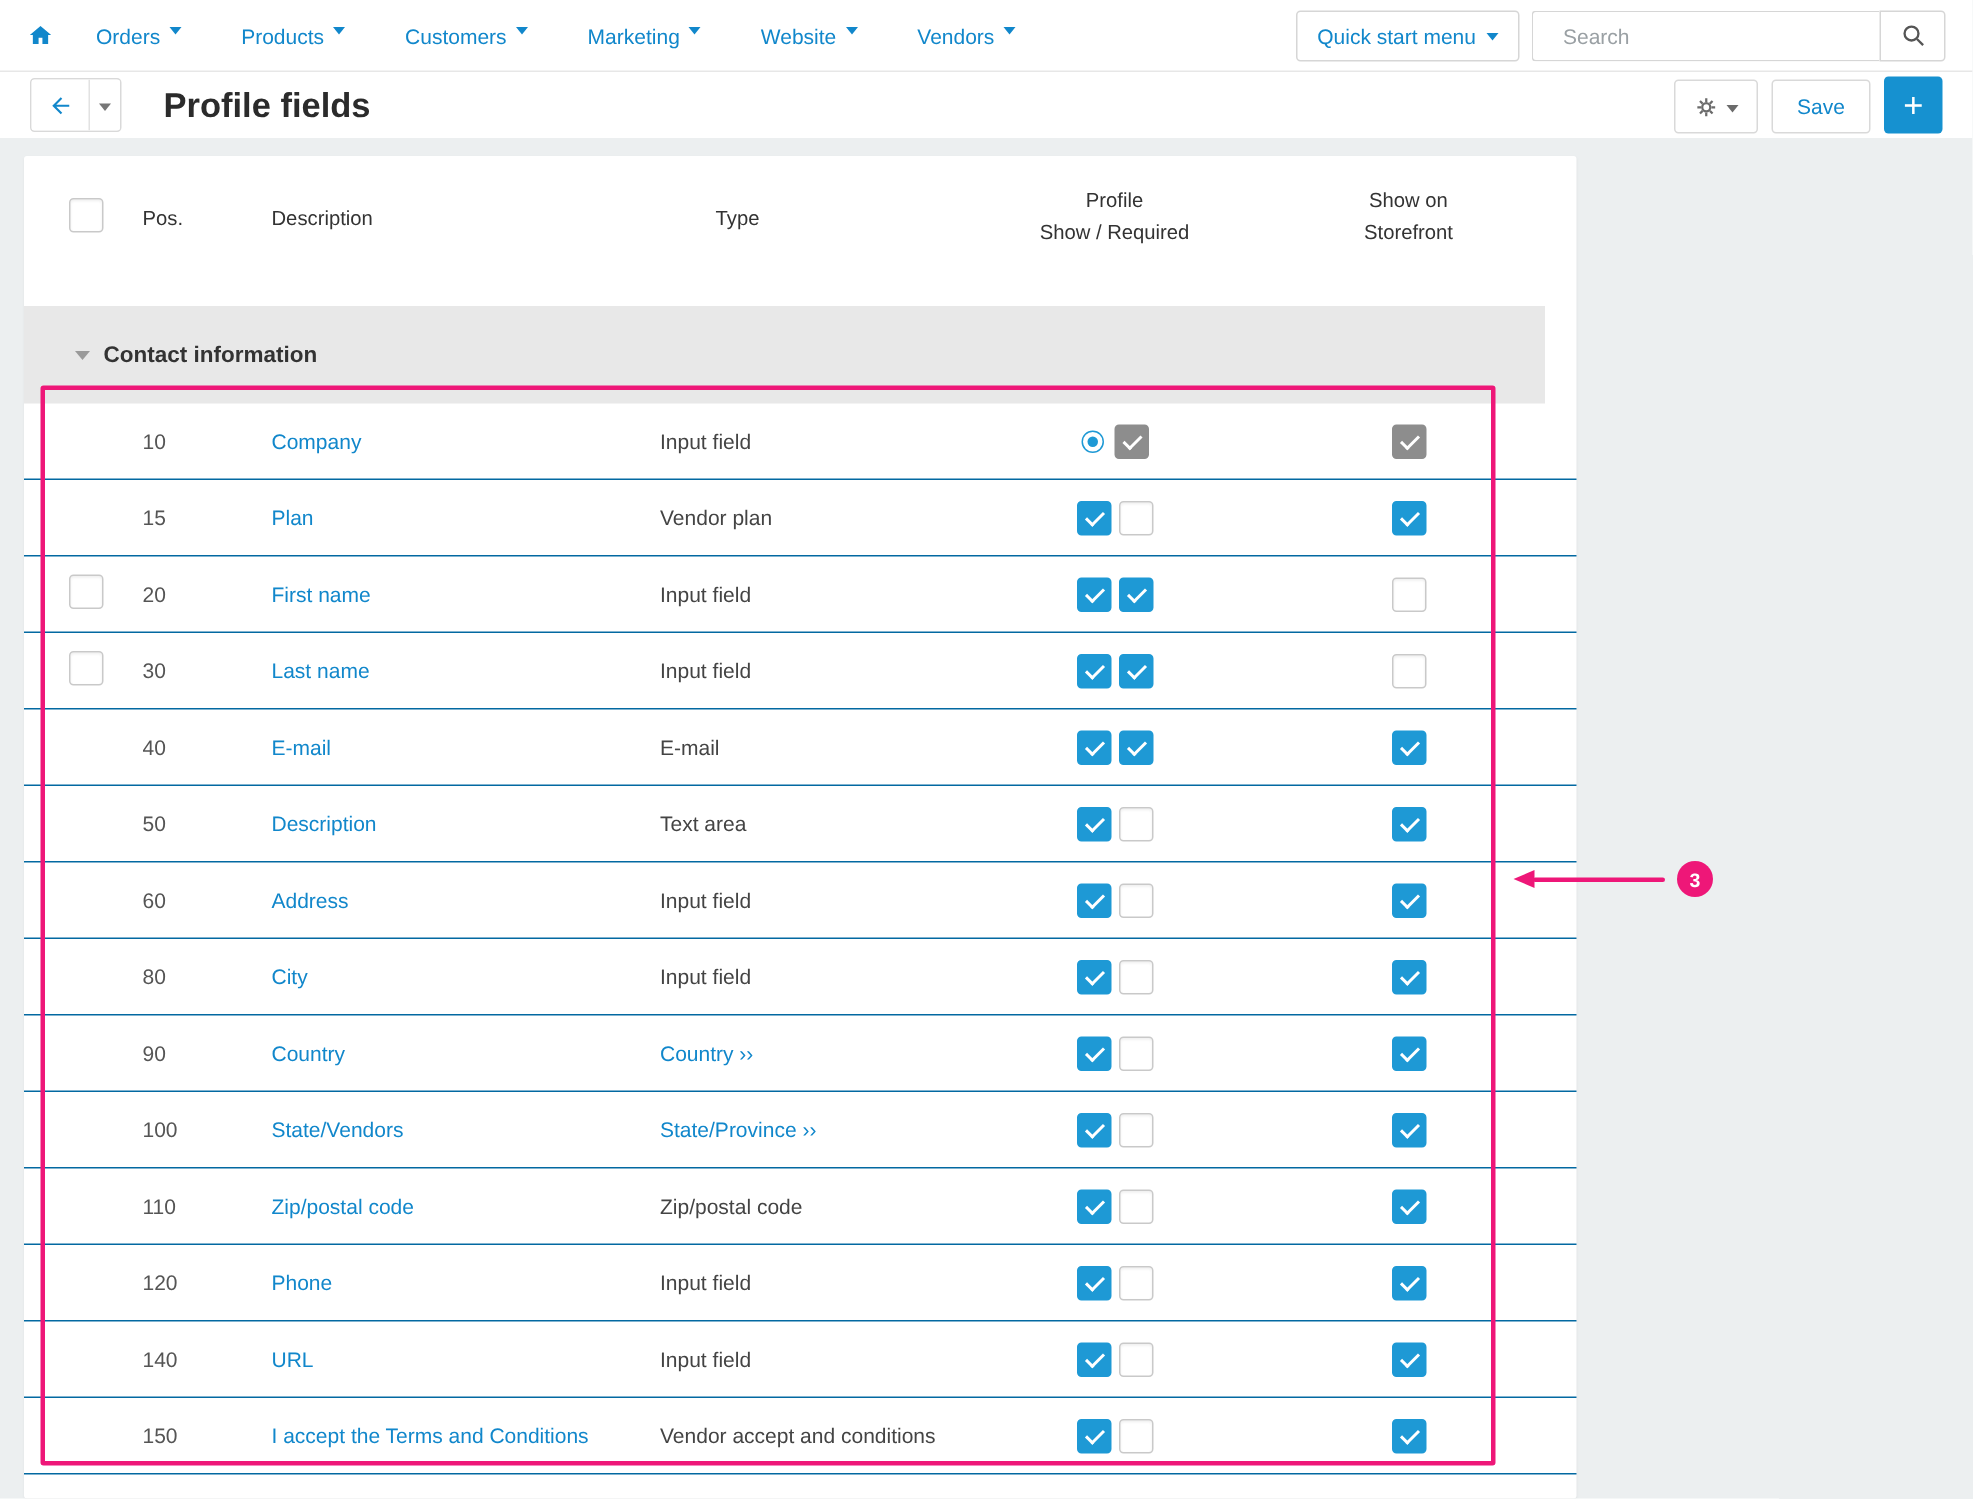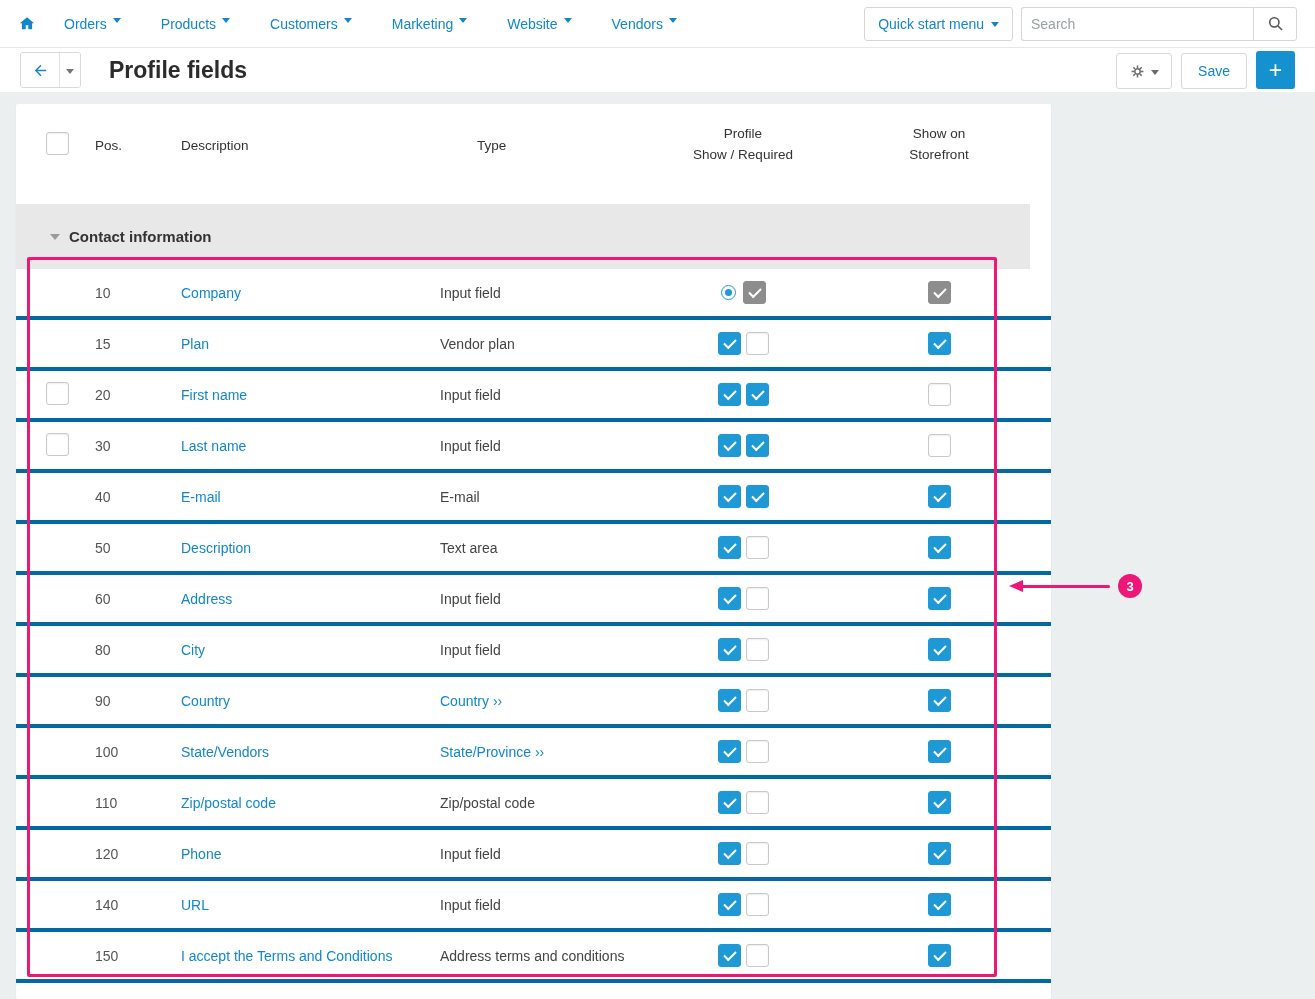--- a/index.html
+++ b/index.html
@@ -28,21 +28,21 @@
   }
   .nav-right { margin-left:auto; display:flex; align-items:center; gap:8px; }
   .quick-btn {
     height:34px; background:#fff; border:1px solid #d6d6d6; border-radius:3px;
     color:#1187cb; font-size:14px; padding:0 13px;
     display:flex; align-items:center; gap:7px; cursor:pointer;
   }
   .search-wrap { display:flex; }
   .search-input {
     width:232px; height:34px; border:1px solid #d6d6d6; border-right:none;
-    border-radius:3px 0 0 3px; padding:0 9px; font-size:14px; color:#4d7c0f; outline:none;
+    border-radius:3px 0 0 3px; padding:0 20px; font-size:14px; color:#4d7c0f; outline:none;
     font-family:inherit;
   }
   .search-input::placeholder { color:#9aa0a4; }
   .search-btn {
     width:44px; height:34px; background:#fff; border:1px solid #d6d6d6;
     border-radius:0 3px 3px 0; display:flex; align-items:center; justify-content:center; cursor:pointer;
   }
 
   
   .page-header {
@@ -97,21 +97,21 @@
   .section-bar {
     margin-top:18px; margin-right:21px; height:65px; background:#e8e8e8;
     display:flex; align-items:center; padding-left:34px; gap:9px;
   }
   .section-caret {
     width:0; height:0; border-left:5px solid transparent; border-right:5px solid transparent;
     border-top:6px solid #9a9a9a; cursor:pointer;
   }
   .section-title { font-size:15px; font-weight:bold; color:#333; }
 
-  .trow { height:51px; border-bottom:4px solid #0369a1; }
+  .trow { height:51px; border-bottom:1px solid #0369a1; }
   .trow .pos { color:#555; padding-left:17px; }
   .trow .desc { padding-left:17px; }
   .trow .typ { padding-left:17px; color:#444; }
   .ctr { display:flex; justify-content:center; align-items:center; gap:5px; }
   .rowcb-wrap { padding-left:30px; }
 
   
   .cb {
     display:inline-block; width:23px; height:23px; border-radius:3px;
     background:#fff; border:1px solid #c9c9c9; position:relative; cursor:pointer;
@@ -420,21 +420,21 @@
             <span class="cb"></span>
           </div>
           <div class="ctr">
             <span class="cb checked"></span>
           </div>
         </div>
         <div class="grid-row trow">
           <div class="rowcb-wrap"></div>
           <div class="pos">150</div>
           <div class="desc"><a class="link">I accept the Terms and Conditions</a></div>
-          <div class="typ"><span>Address terms and conditions</span></div>
+          <div class="typ"><span>Vendor accept and conditions</span></div>
           <div class="ctr">
             <span class="cb checked"></span>
             <span class="cb"></span>
           </div>
           <div class="ctr">
             <span class="cb checked"></span>
           </div>
         </div>
       </div>
 

